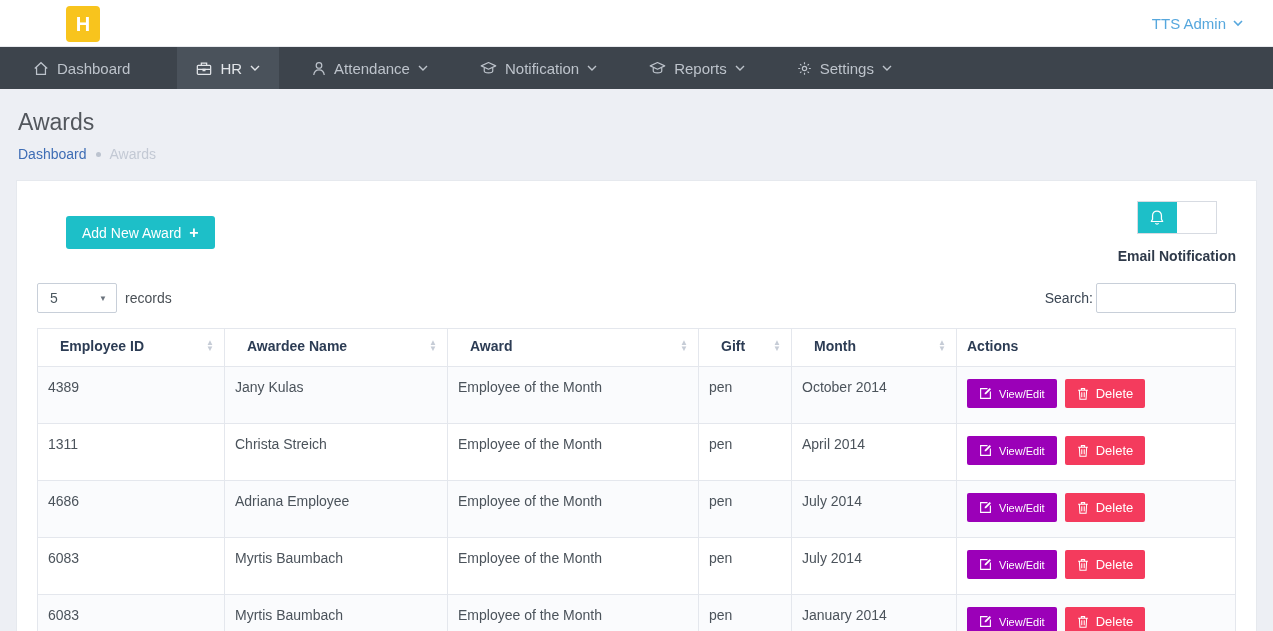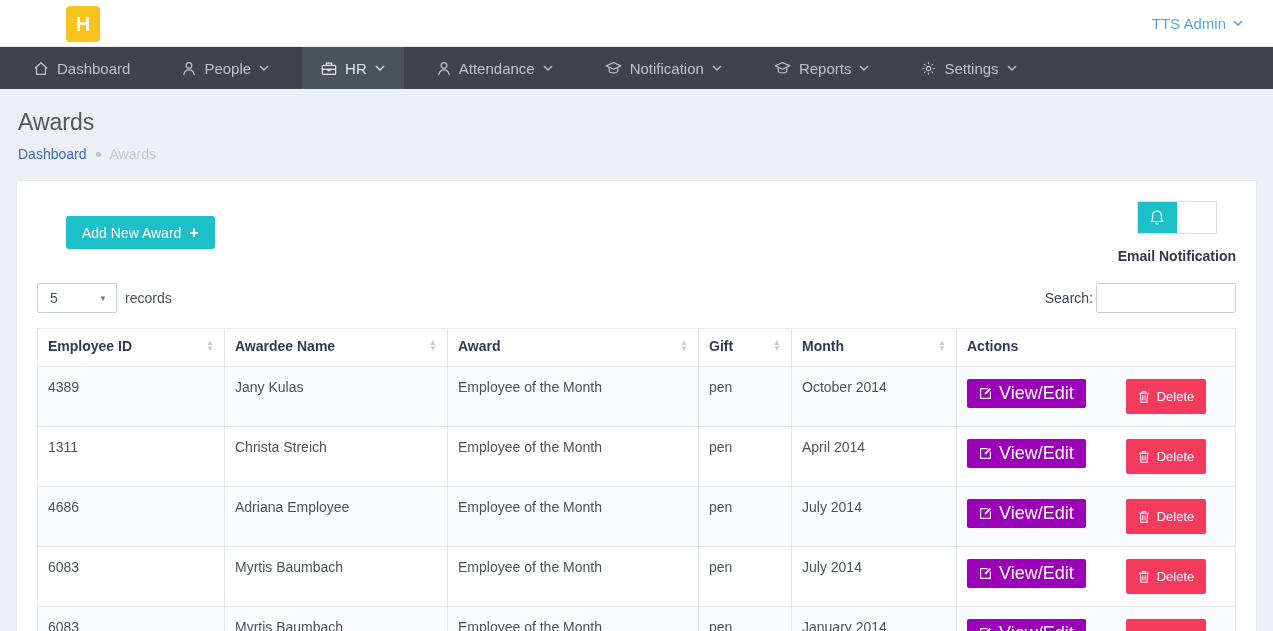--- a/index.html
+++ b/index.html
@@ -44,25 +44,25 @@
   .search { display:flex; align-items:center; gap:3px; font-size:14px; color:#3a4552; }
   .search input { width:140px; height:30px; border:1px solid #c8cfd9; border-radius:2px; outline:none; padding:0 8px; font-size:14px; font-family:inherit; color:#444; }
 
   
   table { width:100%; border-collapse:collapse; table-layout:fixed; }
   col.c1{width:187px} col.c2{width:223px} col.c3{width:251px} col.c4{width:93px} col.c5{width:165px}
   th, td { border:1px solid #e4e7ed; text-align:left; vertical-align:top; font-size:14px; }
   th { color:#2c3c54; font-weight:bold; padding:9px 10px; height:38px; }
   td { color:#4b535b; padding:12px 10px; height:57px; }
   tbody tr:nth-child(odd) { background:#fafbfd; }
-  .th-flex { display:flex; align-items:center; justify-content:space-between; }
+  .th-flex { display:flex; align-items:center; justify-content:space-between;margin-left:12px; }
   .sort { display:flex; flex-direction:column; line-height:6px; font-size:8px; color:#c6ccd6; cursor:pointer; }
   .actions-cell { display:flex; gap:8px; }
-  .btn-view { background:#9b00b8; color:#fff; border:none; border-radius:2px; height:29px; padding:10px 12px; font-size:18px; font-family:inherit; cursor:pointer; display:flex; align-items:center; gap:7px; }
-  .btn-del { background:#f43b5d; color:#fff; border:none; border-radius:2px; height:35px; padding:0 12px; font-size:13px; font-family:inherit; cursor:pointer; display:flex; align-items:center; gap:7px;margin-left:32px; }
+  .btn-view { background:#9b00b8; color:#fff; border:none; border-radius:2px; height:29px; padding:10px 12px; font-size:11px; font-family:inherit; cursor:pointer; display:flex; align-items:center; gap:7px; }
+  .btn-del { background:#f43b5d; color:#fff; border:none; border-radius:2px; height:29px; padding:0 12px; font-size:13px; font-family:inherit; cursor:pointer; display:flex; align-items:center; gap:7px; }
 </style>
 </head>
 <body>
 
 <header class="topbar">
   <div class="logo">H</div>
   <div class="user-menu">
     <span>TTS Admin</span>
     <svg class="chev" viewBox="0 0 10 7">
         <polyline points="1,1 5,5 9,1" fill="none" stroke="#56a7dd" stroke-width="1.6"></polyline>
@@ -71,30 +71,20 @@
 </header>
 
 <nav class="navbar">
   <div class="nav-item">
     <svg width="16" height="15" viewBox="0 0 18 16">
         <path d="M2 8 L9 1.5 L16 8 M4 7v7.5h10V7" fill="none" stroke="#bdc3cb" stroke-width="1.4"></path>
       </svg>
     <span>Dashboard</span>
   </div>
   <div class="nav-gap"></div>
-  <div class="nav-item">
-    <svg width="14" height="15" viewBox="0 0 16 17">
-        <circle cx="8" cy="5" r="3.2" fill="none" stroke="#bdc3cb" stroke-width="1.4"></circle>
-        <path d="M2 16c.4-4 3-6 6-6s5.6 2 6 6" fill="none" stroke="#bdc3cb" stroke-width="1.4"></path>
-      </svg>
-    <span>People</span>
-    <svg class="chev" viewBox="0 0 10 7">
-        <polyline points="1,1 5,5 9,1" fill="none" stroke="#bdc3cb" stroke-width="1.4"></polyline>
-      </svg>
-  </div>
   <div class="nav-gap"></div>
   <div class="nav-item active">
     <svg width="16" height="15" viewBox="0 0 18 16">
         <rect x="1.5" y="4.5" width="15" height="10" rx="1" fill="none" stroke="#e2e5e9" stroke-width="1.4"></rect>
         <path d="M6 4.5V2h6v2.5 M1.5 9h15 M8 8v2.5h2V8" fill="none" stroke="#e2e5e9" stroke-width="1.4"></path>
       </svg>
     <span>HR</span>
     <svg class="chev" viewBox="0 0 10 7">
         <polyline points="1,1 5,5 9,1" fill="none" stroke="#e2e5e9" stroke-width="1.4"></polyline>
       </svg>

